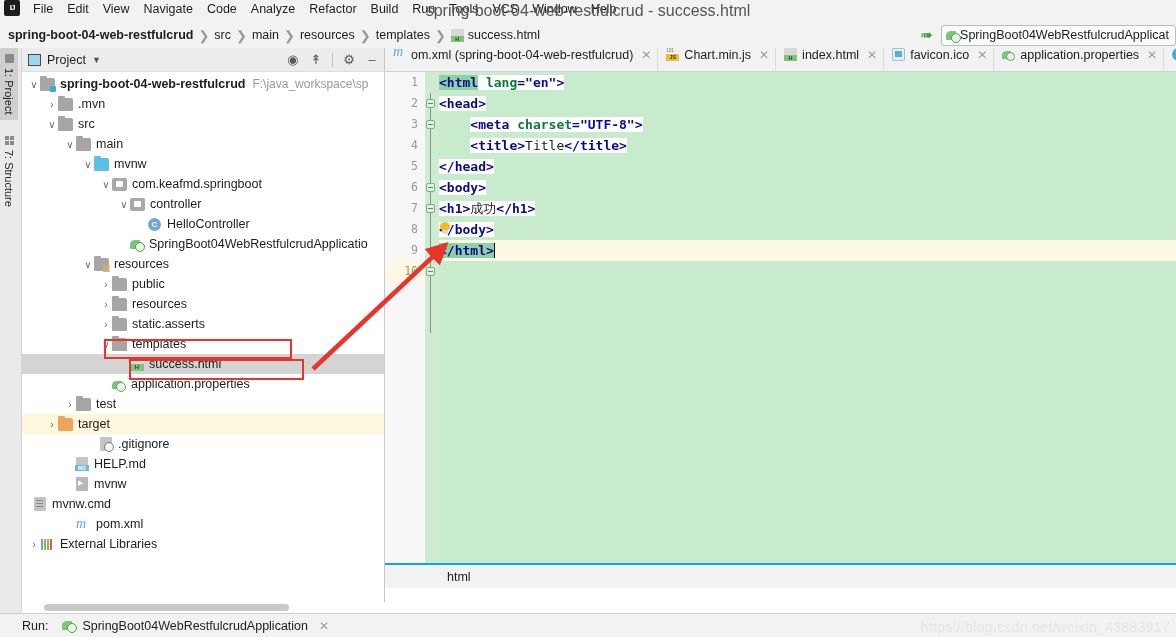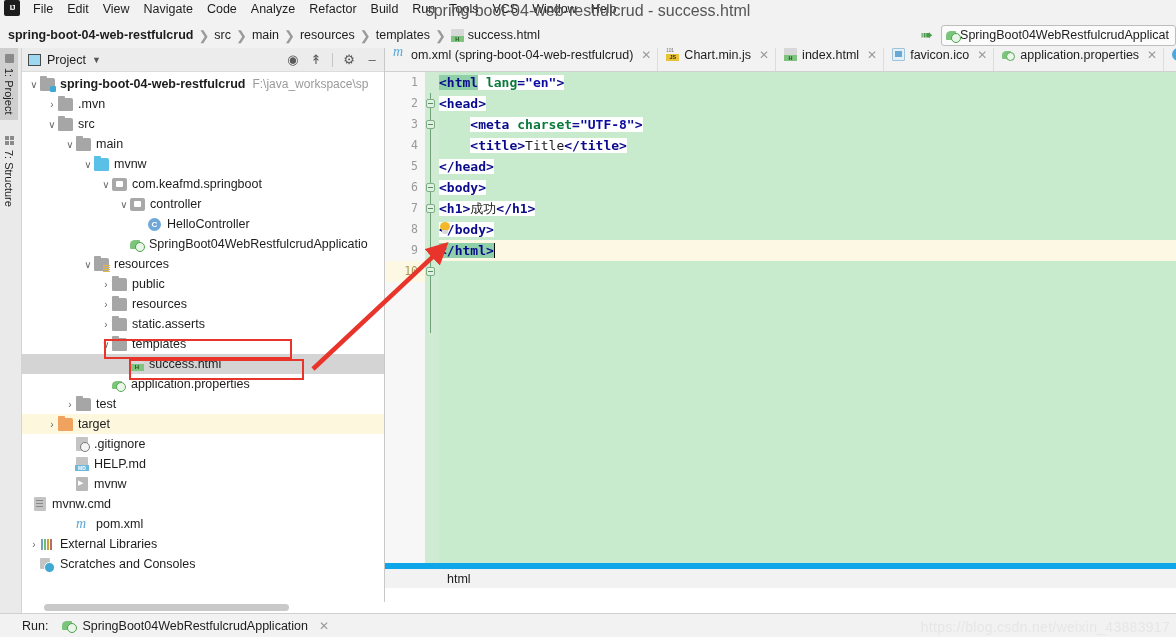--- a/index.html
+++ b/index.html
@@ -237,21 +237,21 @@
   .t-sel { background:#8fd0a8; }
   .caret { display:inline-block; width:1.5px; height:15px; background:#111; vertical-align:-3px; }
   .bulb {
     position:absolute; left:-1px; top:3px; width:14px; height:15px;
   }
   .bulb::before{content:"";position:absolute;left:2px;top:0;width:10px;height:9px;border-radius:50%;background:#f2b828;}
   .bulb::after{content:"";position:absolute;left:4px;top:8px;width:6px;height:4px;background:#d8d8d8;border-radius:0 0 2px 2px;}
 
   .editor-footer {
     position:absolute; left:0; bottom:0; width:791px; height:25px; background:#f2f2f2;
-    border-top:6px solid #0ea5e9; display:flex; align-items:center;
+    border-top:2px solid #0ea5e9; display:flex; align-items:center;
   }
   .bc-pad { width:54px; height:25px; }
   .bc-item { font-size:12.5px; color:#1d1d1d; padding:0 8px; }
 
   
   .runbar {
     position:absolute; left:0; bottom:0; width:1176px; height:24px; background:#f2f2f2;
     border-top:1px solid #d0d0d0; display:flex; align-items:center; padding-left:22px;
   }
   .runbar .lbl { font-size:12.5px; margin-right:14px; }
@@ -425,21 +425,21 @@
         <div class="tree-row" style="padding-left: 42px;">
           <span class="expander">›</span>
           <span class="node-icon ic-folder"></span>
           <span class="tree-label">test</span>
         </div>
         <div class="tree-row highlighted" style="padding-left: 24px;">
           <span class="expander">›</span>
           <span class="node-icon ic-folder orange"></span>
           <span class="tree-label">target</span>
         </div>
-        <div class="tree-row" style="padding-left: 42px;">
+        <div class="tree-row" style="padding-left: 66px;">
           <span class="expander"></span>
           <span class="node-icon ic-file git"></span>
           <span class="tree-label">.gitignore</span>
         </div>
         <div class="tree-row" style="padding-left: 42px;">
           <span class="expander"></span>
           <span class="node-icon ic-file md"></span>
           <span class="tree-label">HELP.md</span>
         </div>
         <div class="tree-row" style="padding-left: 42px;">
@@ -454,25 +454,20 @@
         </div>
         <div class="tree-row" style="padding-left: 42px;">
           <span class="expander"></span>
           <span class="node-icon ic-maven"></span>
           <span class="tree-label">pom.xml</span>
         </div>
         <div class="tree-row" style="padding-left: 6px;">
           <span class="expander">›</span>
           <span class="node-icon ic-libs"></span>
           <span class="tree-label">External Libraries</span>
-        </div>
-        <div class="tree-row" style="padding-left: 6px;">
-          <span class="expander"></span>
-          <span class="node-icon ic-scratch"></span>
-          <span class="tree-label">Scratches and Consoles</span>
         </div>
       </div>
 
     <div class="redbox" style="left:82px; top:291px; width:188px; height:20px;"></div>
     <div class="redbox" style="left:107px; top:311px; width:175px; height:21px;"></div>
 
     <div class="panel-hscroll">
       <div class="thumb"></div>
     </div>
   </div>

